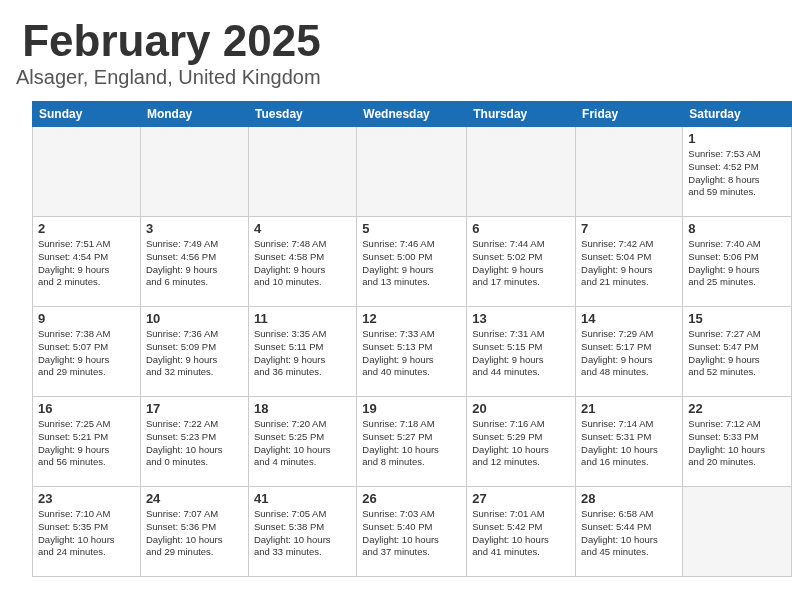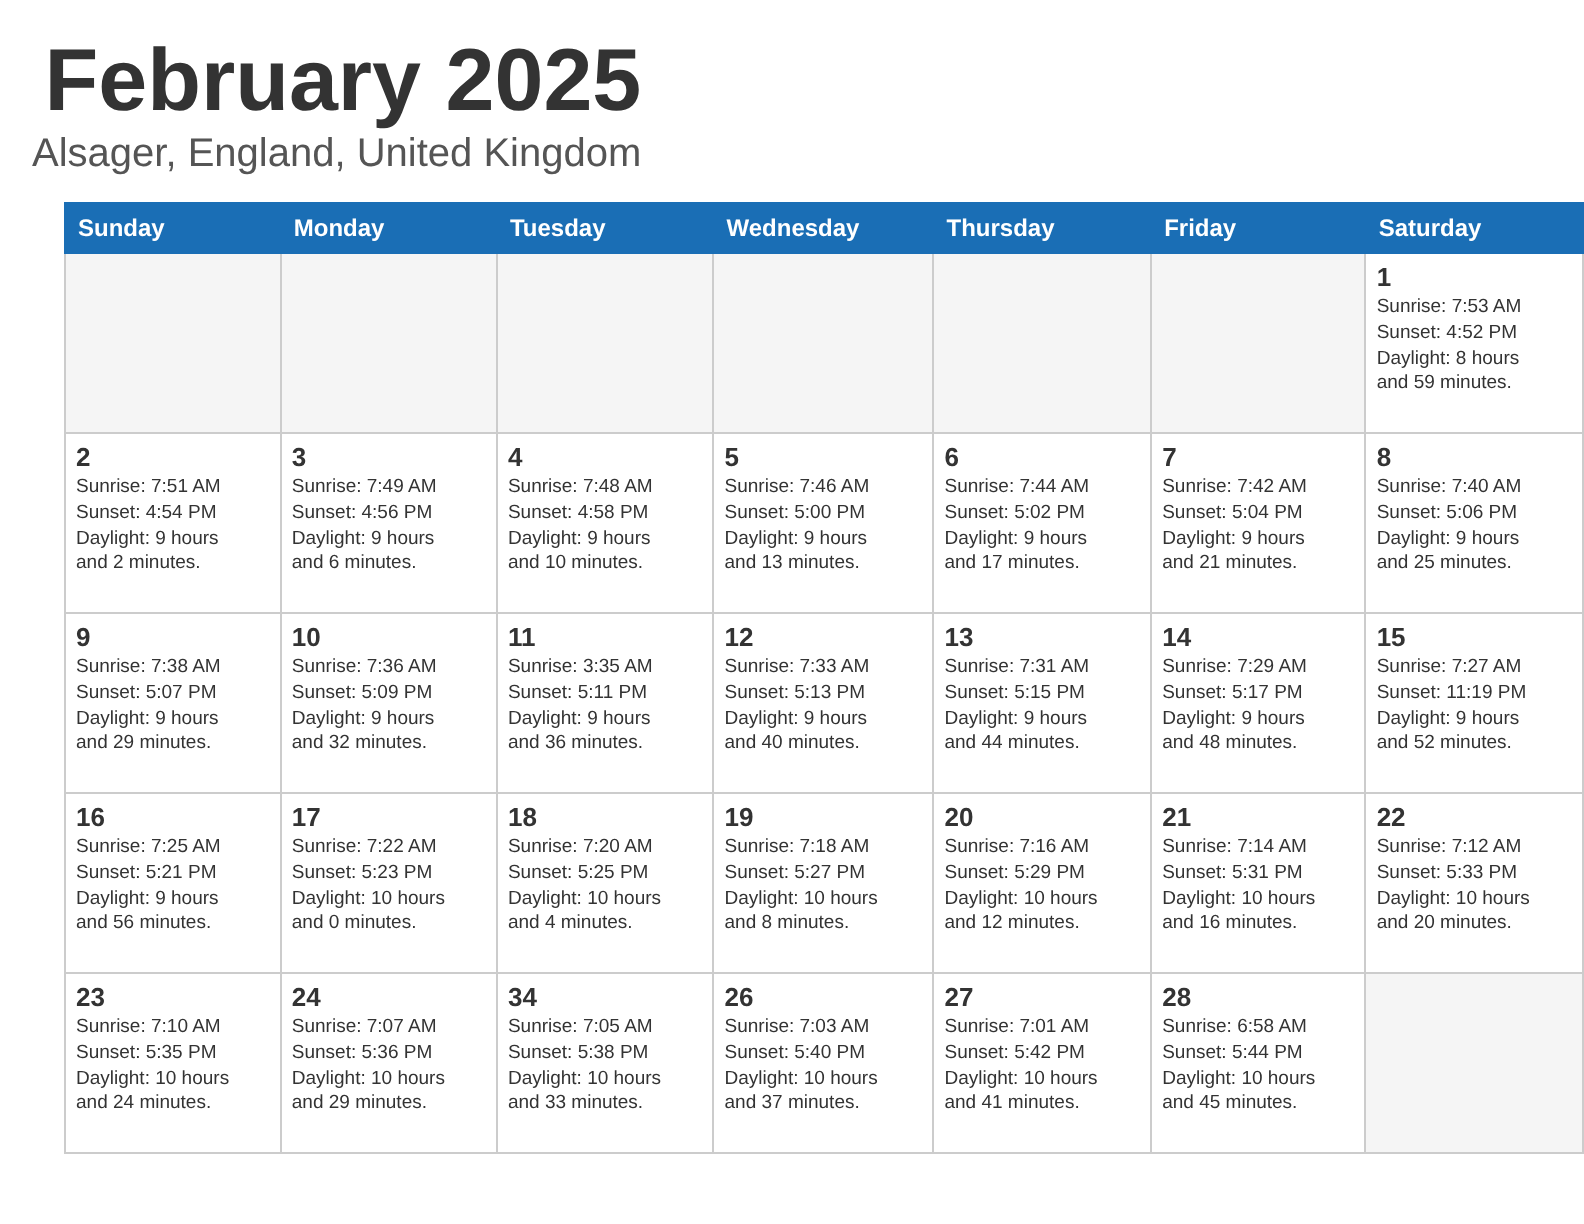--- a/index.html
+++ b/index.html
@@ -215,21 +215,21 @@
         <td>
           <span class="day-number">14</span>
           <div class="day-info" style="white-space: pre-line;">Sunrise: 7:29 AM
 Sunset: 5:17 PM
 Daylight: 9 hours
 and 48 minutes.</div>
         </td>
         <td>
           <span class="day-number">15</span>
           <div class="day-info" style="white-space: pre-line;">Sunrise: 7:27 AM
-Sunset: 11:19 PM
+Sunset: 5:47 PM
 Daylight: 9 hours
 and 52 minutes.</div>
         </td>
       </tr>
       <tr>
         <td>
           <span class="day-number">16</span>
           <div class="day-info" style="white-space: pre-line;">Sunrise: 7:25 AM
 Sunset: 5:21 PM
 Daylight: 9 hours
@@ -287,21 +287,21 @@
 and 24 minutes.</div>
         </td>
         <td>
           <span class="day-number">24</span>
           <div class="day-info" style="white-space: pre-line;">Sunrise: 7:07 AM
 Sunset: 5:36 PM
 Daylight: 10 hours
 and 29 minutes.</div>
         </td>
         <td>
-          <span class="day-number">34</span>
+          <span class="day-number">41</span>
           <div class="day-info" style="white-space: pre-line;">Sunrise: 7:05 AM
 Sunset: 5:38 PM
 Daylight: 10 hours
 and 33 minutes.</div>
         </td>
         <td>
           <span class="day-number">26</span>
           <div class="day-info" style="white-space: pre-line;">Sunrise: 7:03 AM
 Sunset: 5:40 PM
 Daylight: 10 hours

